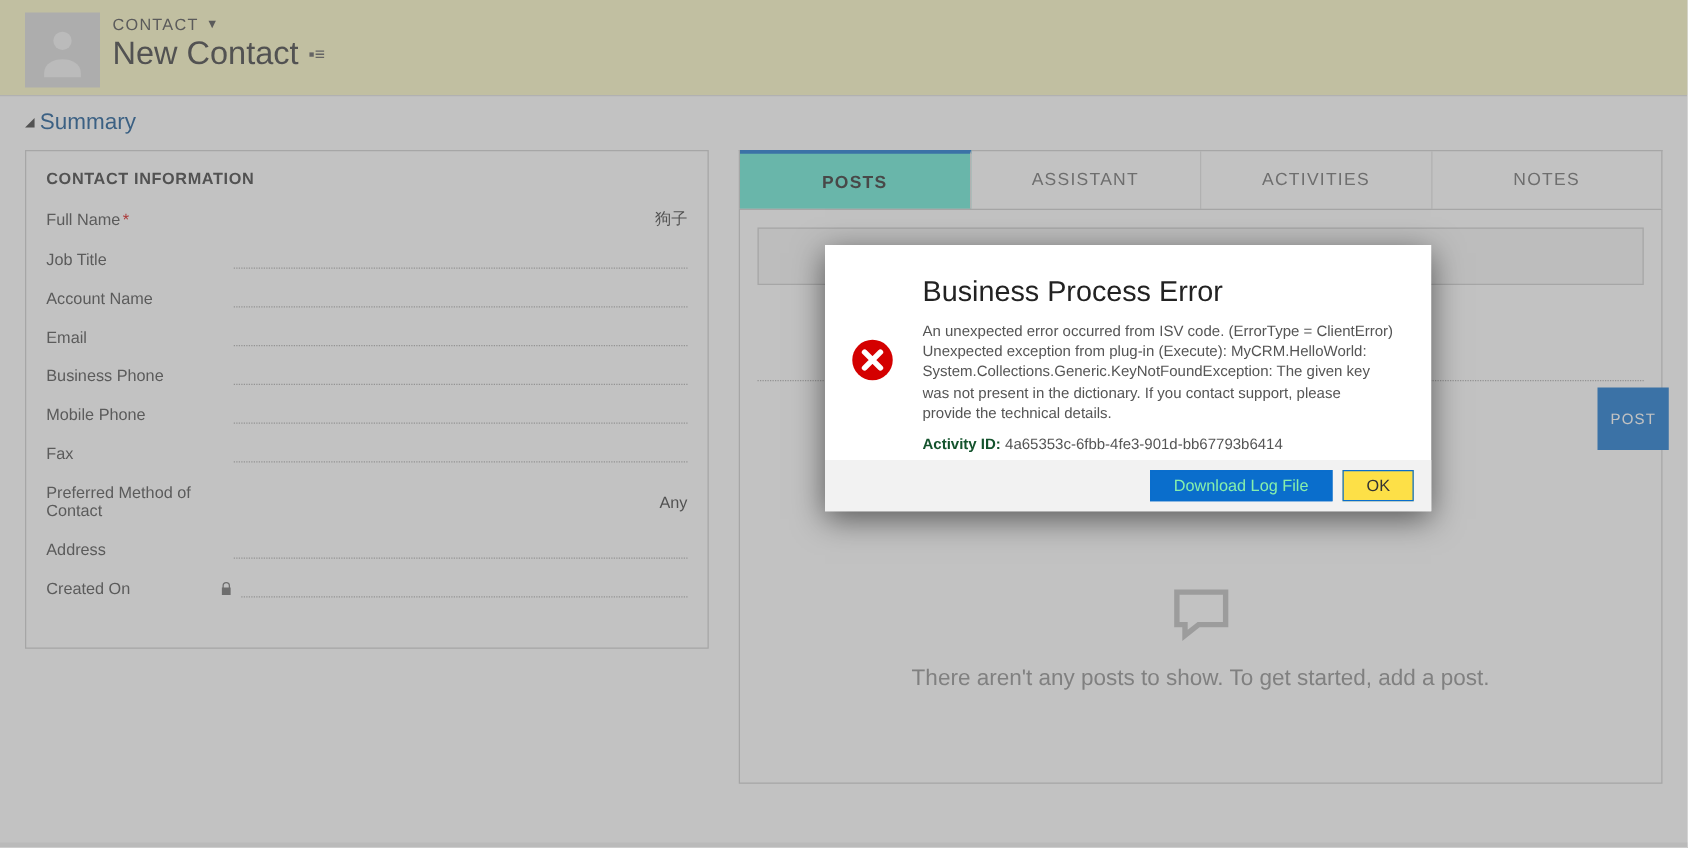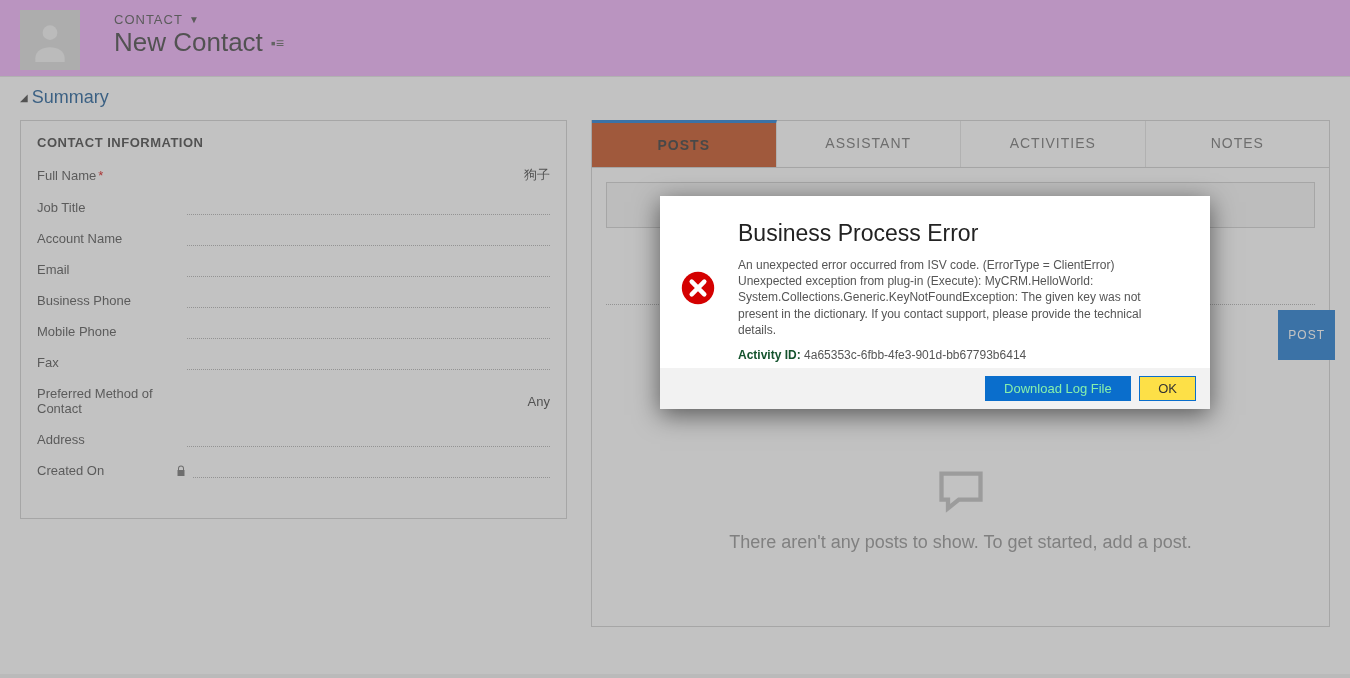--- a/index.html
+++ b/index.html
@@ -1,18 +1,18 @@
 <!DOCTYPE html>
 <html><head>
 <meta charset="utf-8">
 <style>
 * { box-sizing: border-box; margin: 0; padding: 0; font-family: "Segoe UI", Arial, sans-serif; }
 body { width: 1350px; height: 678px; background: #f0f0f0; overflow: hidden; position: relative; }
 
-.header { background: #f0abfc; padding: 10px 20px 6px 20px; display: flex; align-items: flex-start; gap: 24px; }
+.header { background: #fef9c3; padding: 10px 20px 6px 20px; display: flex; align-items: flex-start; }
 .avatar { width: 60px; height: 60px; background: #d9d9d9; display: flex; align-items: center; justify-content: center; margin-right: 10px; }
 .avatar svg { width: 44px; height: 44px; fill: #f2f2f2; }
 .header-text { padding-top: 2px; }
 .entity-label { font-size: 13px; color: #444; letter-spacing: 1px; display: flex; align-items: center; }
 .entity-label .caret { margin-left: 6px; font-size: 10px; }
 .record-title { font-size: 26px; font-weight: 300; color: #333; display: flex; align-items: center; }
 .record-title .tag-icon { font-size: 14px; margin-left: 8px; color: #555; }
 
 .content { background: #fff; border-top: 1px solid #e0e0e0; padding: 10px 20px; display: flex; height: calc(100% - 80px); }
 .section-header { display: flex; align-items: center; color: #0a4e8d; font-size: 18px; font-weight: 400; margin-bottom: 12px; }
@@ -25,32 +25,32 @@
 .field-label { width: 150px; color: #444; }
 .field-label .req { color: #d40000; margin-left: 2px; }
 .field-value-slot { flex: 1; color: #333; text-align: right; }
 .dotted { border-bottom: 1px dotted #aaa; height: 14px; }
 .lock-icon { width: 12px; height: 12px; margin-right: 6px; }
 
 .right-col { flex: 1; }
 .tabs { display: flex; border: 1px solid #ccc; border-bottom: none; }
 .tab { flex: 1; text-align: center; padding: 14px 0; font-size: 14px; color: #666; letter-spacing: 1px; border-right: 1px solid #e0e0e0; cursor: pointer; }
 .tab:last-child { border-right: none; }
-.tab.active { color: #222; font-weight: 600; border-top: 3px solid #0a6ecc; margin-top: -1px; background: #c2410c; }
+.tab.active { color: #222; font-weight: 600; border-top: 3px solid #0a6ecc; margin-top: -1px; background: #5eead4; }
 .tab-body { border: 1px solid #ccc; border-top: 1px solid #ccc; padding: 14px; height: 460px; position: relative; }
 .post-input { border: 1px solid #ccc; background: #f6f6f6; height: 46px; margin-bottom: 10px; }
 .post-divider { border-bottom: 1px dotted #aaa; height: 1px; margin: 76px 0 12px 0; }
 .post-btn-bar { position: absolute; right: -6px; top: 142px; }
 .post-btn { background: #0a6ecc; color: #fff; font-size: 12px; letter-spacing: 1px; padding: 18px 10px; border: none; }
 .empty-state { text-align: center; color: #888; font-size: 18px; font-weight: 300; margin-top: 160px; }
 .empty-state svg { width: 52px; height: 52px; margin-bottom: 10px; fill: none; stroke: #bbb; stroke-width: 2; }
 
 
 .dim { position: absolute; inset: 0; background: rgba(120,120,120,.45); z-index: 50; }
-.dialog { position: absolute; left: 660px; top: 196px; width: 550px; background: #fff; z-index: 60; box-shadow: 0 6px 24px rgba(0,0,0,.55); }
+.dialog { position: absolute; left: 660px; top: 196px; width: 485px; background: #fff; z-index: 60; box-shadow: 0 6px 24px rgba(0,0,0,.55); }
 .dialog-body { display: flex; padding: 24px 20px 6px 20px; }
 .dialog-icon { width: 44px; margin-top: 50px; margin-right: 14px; }
 .dialog-text { flex: 1; max-height: 160px; overflow-y: auto; padding-right: 10px; }
 .dialog-title { font-size: 23px; font-weight: 300; color: #222; margin-bottom: 10px; }
 .dialog-msg { font-size: 12px; color: #555; line-height: 1.35; margin-bottom: 10px; }
 .activity-line { font-size: 12px; color: #555; }
 .activity-line b { font-weight: 600; color: #14532d; }
 .dialog-footer { background: #f2f2f2; padding: 8px 14px; text-align: right; }
 .btn { font-size: 13px; padding: 4px 18px; margin-left: 4px; cursor: pointer; }
 .btn-primary { background: #0a6ecc; color: #86efac; border: 1px solid #0a6ecc; }

